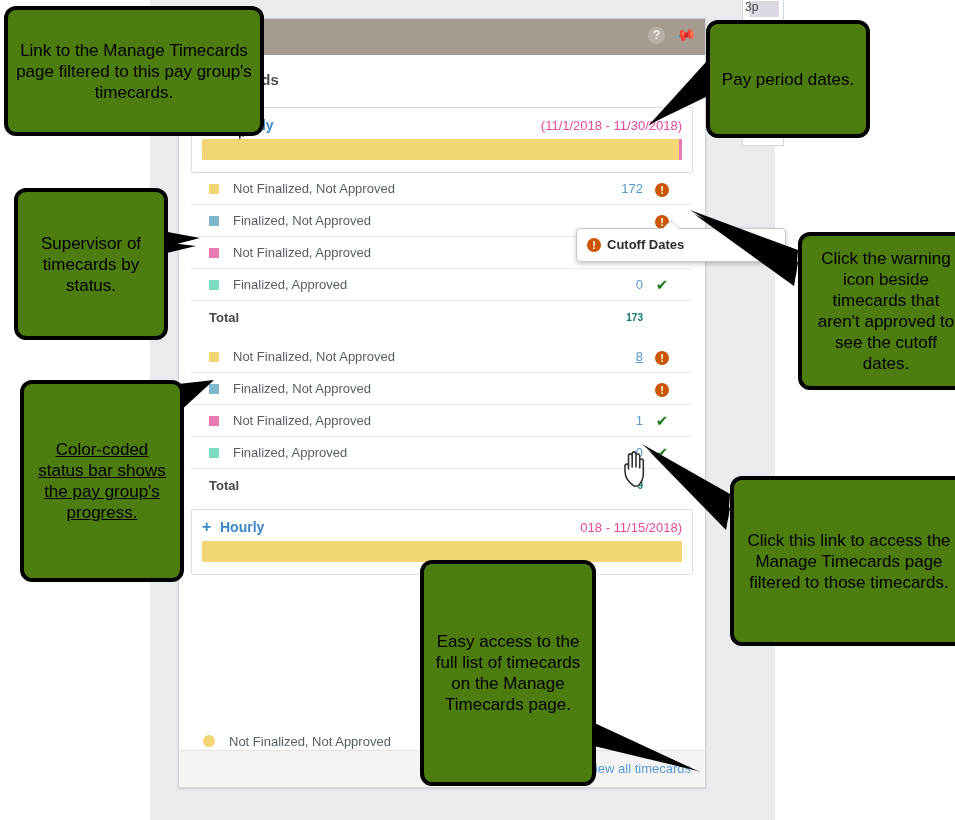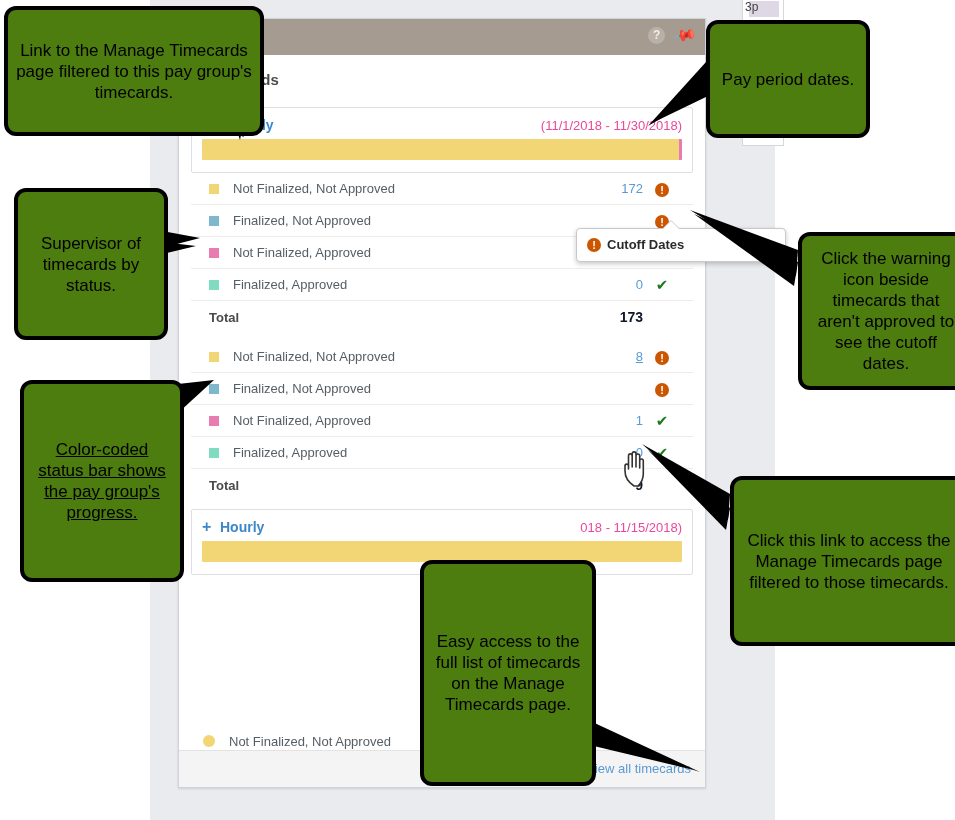--- a/index.html
+++ b/index.html
@@ -91,21 +91,21 @@
   .warn{
     display:inline-block;width:14px;height:14px;border-radius:50%;
     background:#cc5500;color:#fff;font-size:11px;font-weight:bold;
     line-height:14px;text-align:center;
   }
   .check{color:#1a7a1a;font-size:15px;font-weight:bold;}
   .bd-total{
     display:flex;align-items:center;height:32px;padding:0 18px;
   }
   .bd-total .t-lbl{flex:1;font-size:13px;font-weight:bold;color:#4a4a4a;}
-  .bd-total .t-val{width:56px;text-align:right;font-size:14px;font-weight:bold;color:#0f172a;padding-right:6px;}
+  .bd-total .t-val{width:56px;text-align:right;font-size:10px;font-weight:bold;color:#0f766e;padding-right:6px;}
   .bd-total .t-pad{width:26px;}
 
   
   .legend{
     position:absolute;left:14px;top:668px;width:500px;
     display:flex;flex-wrap:wrap;
   }
   .lg-item{width:50%;display:flex;align-items:center;height:36px;}
   .lg-dot{width:12px;height:12px;border-radius:50%;margin:0 14px 0 10px;flex:0 0 12px;}
   .lg-txt{font-size:13px;color:#555e66;}

